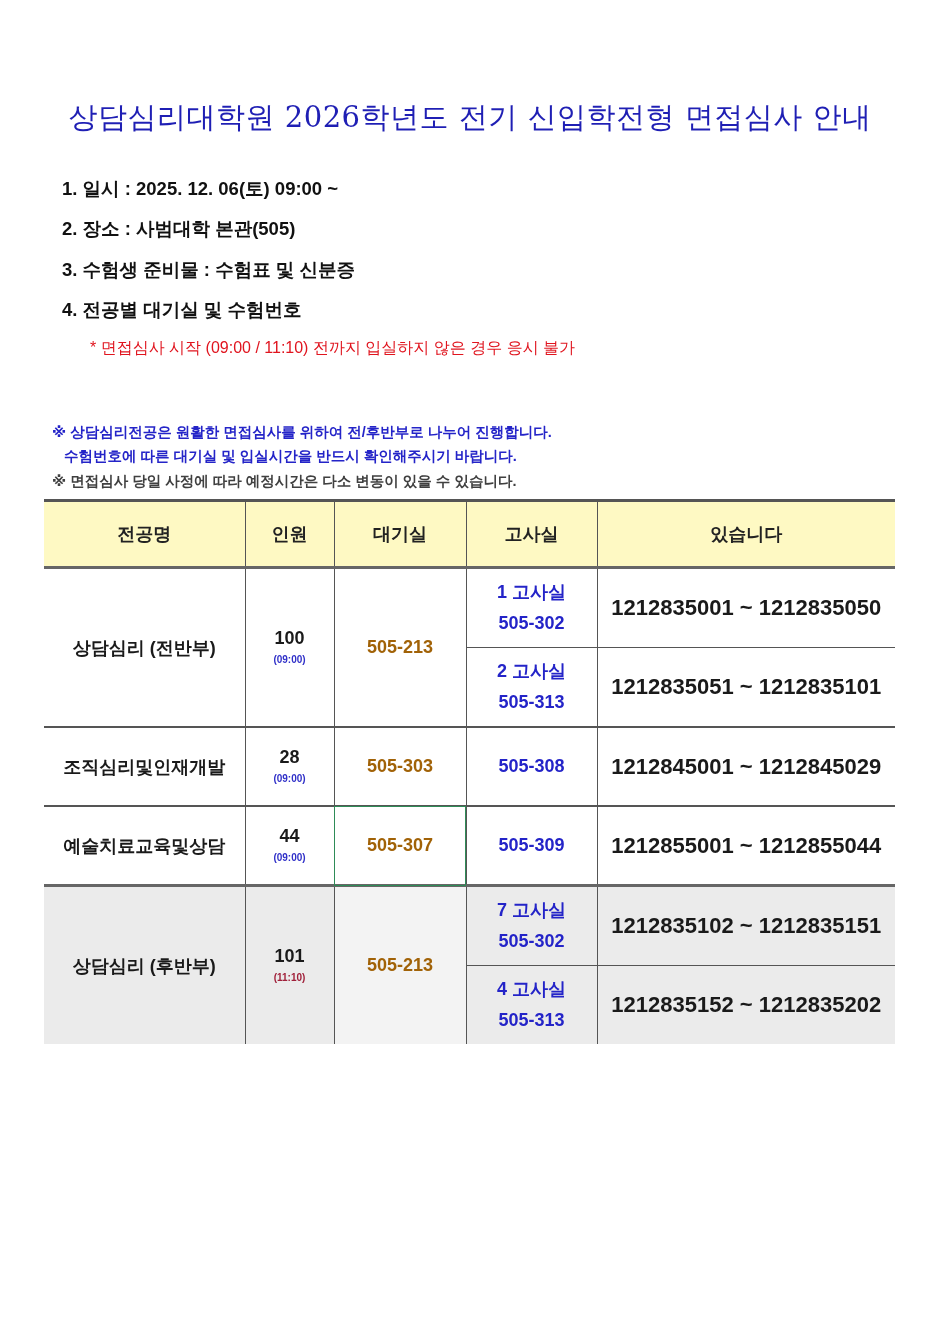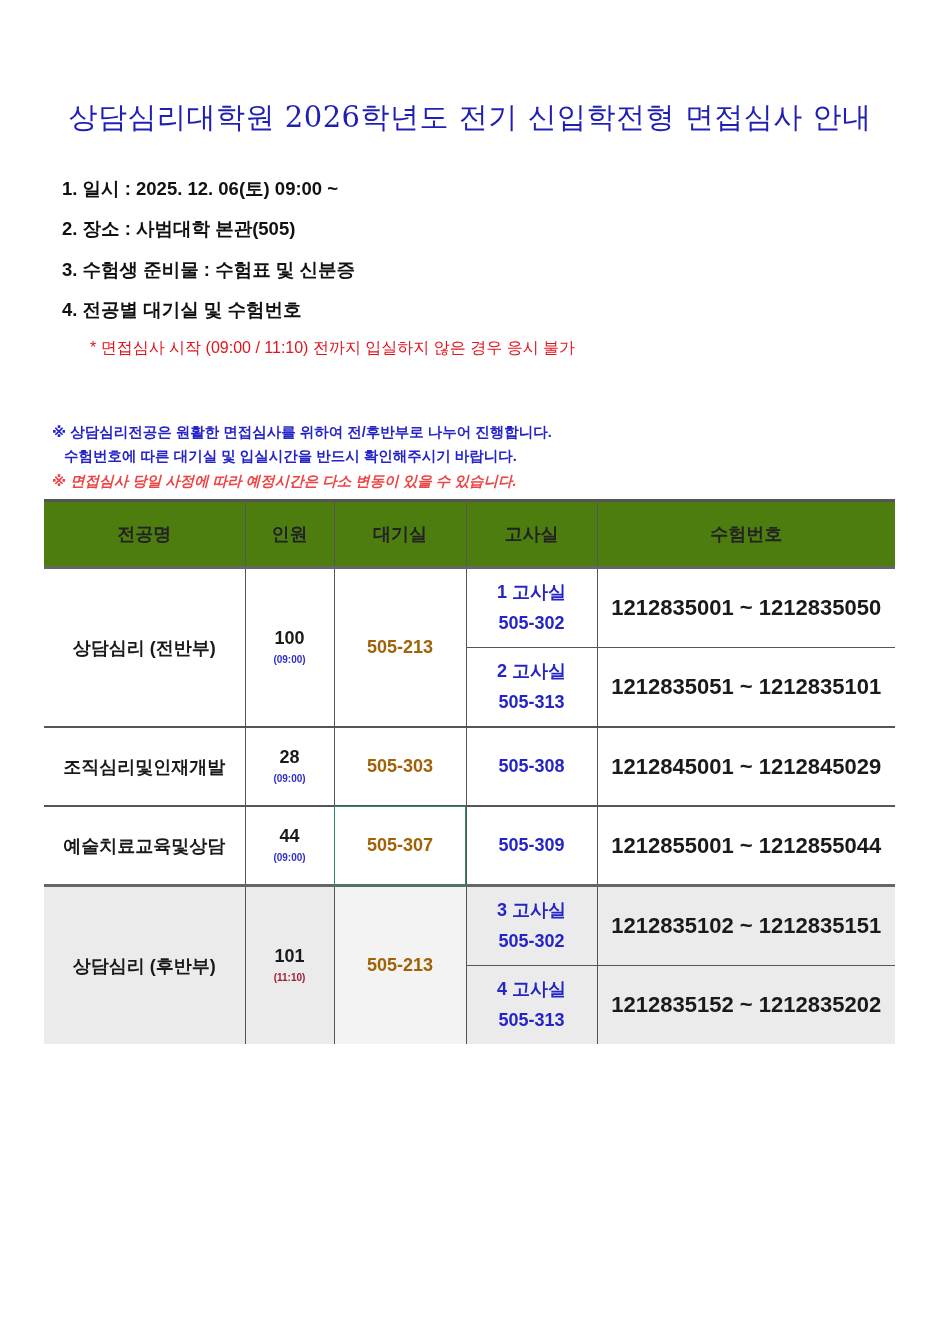--- a/index.html
+++ b/index.html
@@ -2,26 +2,26 @@
 <html><head>
 <meta charset="utf-8">
 <style>
   html, body { margin:0; padding:0; background:#ffffff; }
   body { width:940px; height:1329px; position:relative; overflow:hidden; font-family:"Liberation Sans","DejaVu Sans",sans-serif; color:#111; }
   .title { position:absolute; left:0; top:98px; width:940px; text-align:center; font-family:"DejaVu Serif","Liberation Serif",serif; font-size:29px; color:#1f1fb4; letter-spacing:0.5px; }
   .info { position:absolute; left:62px; font-size:18.5px; font-weight:bold; color:#111; white-space:pre; }
   .warn { position:absolute; left:90px; top:338px; font-size:16px; font-weight:normal; color:#e0141e; white-space:pre; }
   .note { position:absolute; left:52px; font-size:14.5px; font-weight:bold; white-space:pre; }
   .note.blue { color:#2424c8; }
-  .note.black { color:#ef4444;font-style:italic; }
+  .note.black { color:#404040; }
   table.sched { position:absolute; left:44px; top:499px; width:851px; border-collapse:collapse; table-layout:fixed; font-weight:bold; }
   table.sched th, table.sched td { border-left:1px solid #555; border-right:1px solid #555; text-align:center; vertical-align:middle; padding:0; }
   table.sched th:first-child, table.sched td.first { border-left:none; }
   table.sched th:last-child, table.sched td.last { border-right:none; }
-  table.sched thead th { background:#4d7c0f; height:64px; font-size:18px; color:#222; border-top:3px solid #555; border-bottom:3px solid #666; }
+  table.sched thead th { background:#fef9c3; height:64px; font-size:18px; color:#222; border-top:3px solid #555; border-bottom:3px solid #666; }
   .major { font-size:18px; color:#1a1a1a; }
   .count { font-size:18px; color:#1a1a1a; line-height:24px; }
   .time { font-size:10px; color:#3030c8; line-height:20px; display:block; }
   .time.late { color:#a0203a; }
   .wait { font-size:18px; color:#a16207; }
   .exam { font-size:18px; color:#2424c8; line-height:31px; }
   .range { font-size:22px; color:#1a1a1a; }
   tr.sub td { height:78px; }
   tr.single td { height:77px; }
   tr.rowsep td { border-top:2px solid #555; }
@@ -54,21 +54,21 @@
       <col style="width:132px">
       <col style="width:131px">
       <col style="width:298px">
   </colgroup>
   <thead>
     <tr>
       <th>전공명</th>
       <th>인원</th>
       <th>대기실</th>
       <th>고사실</th>
-      <th>수험번호</th>
+      <th>있습니다</th>
     </tr>
   </thead>
   <tbody>
 
     <tr class="sub">
       <td class="first major" rowspan="2">상담심리 (전반부)</td>
       <td rowspan="2">
         <span class="count">100</span>
         <span class="time">(09:00)</span>
       </td>
@@ -110,21 +110,21 @@
     </tr>
 
     <tr class="sub rowsep gray" style="border-top:3px solid #666;">
       <td class="first major" rowspan="2">상담심리 (후반부)</td>
       <td rowspan="2">
         <span class="count">101</span>
         <span class="time late">(11:10)</span>
       </td>
       <td class="wait waitgray" rowspan="2">505-213</td>
       <td class="exam">
-        <div>3 고사실</div>
+        <div>7 고사실</div>
         <div>505-302</div>
       </td>
       <td class="last range">1212835102 ~ 1212835151</td>
     </tr>
     <tr class="sub gray lastrow">
       <td class="exam inner">
         <div>4 고사실</div>
         <div>505-313</div>
       </td>
       <td class="last range inner">1212835152 ~ 1212835202</td>

